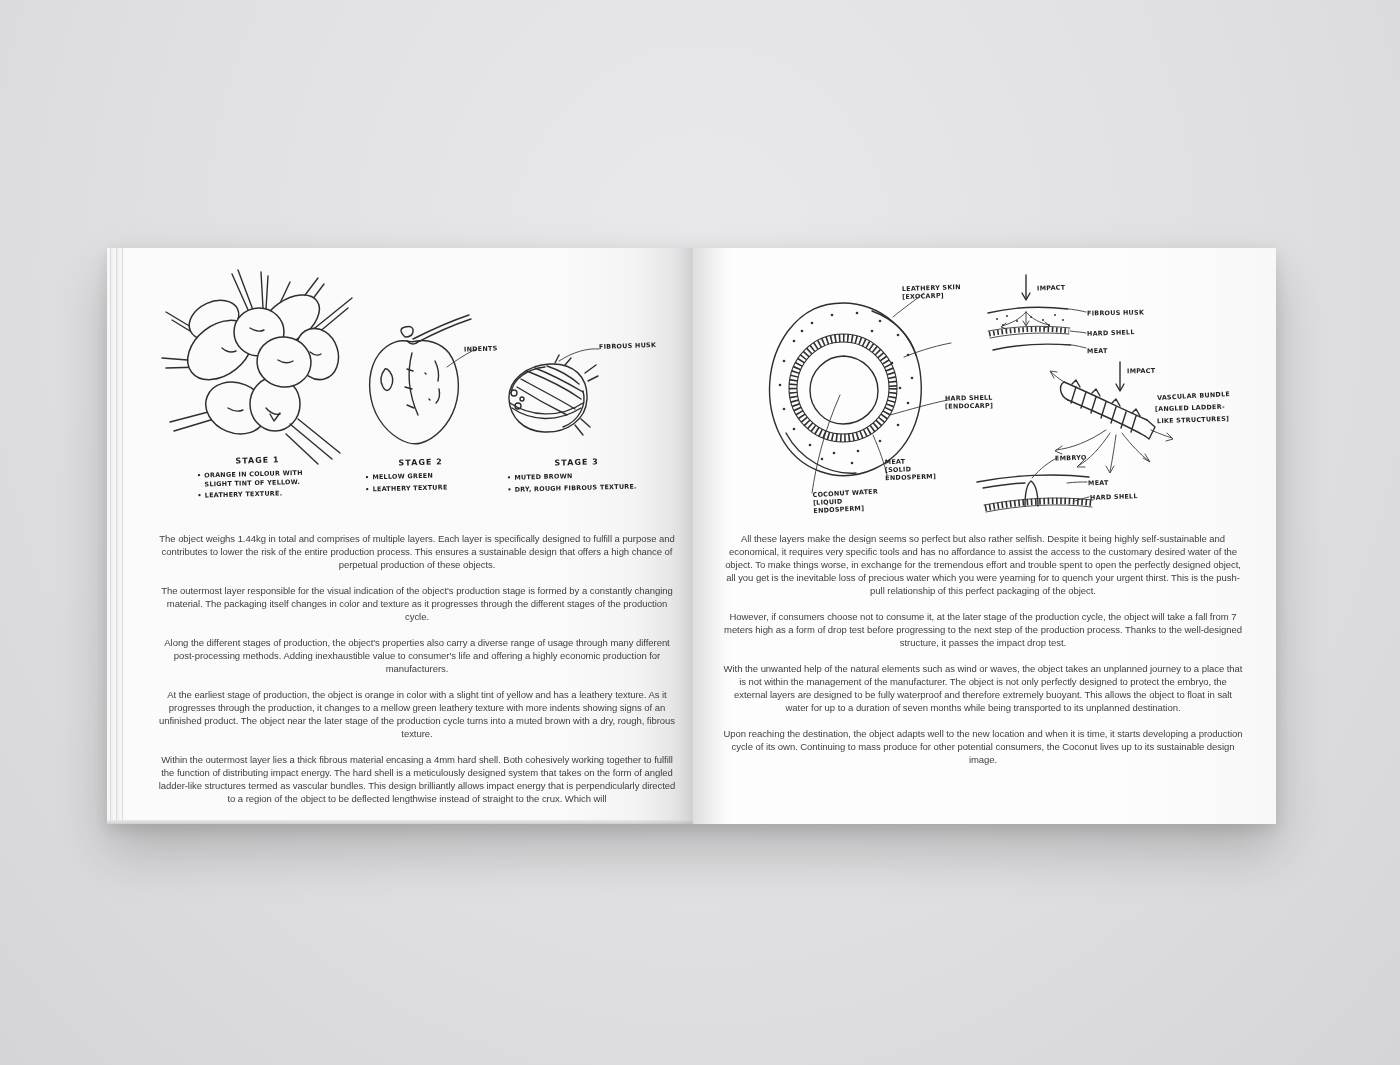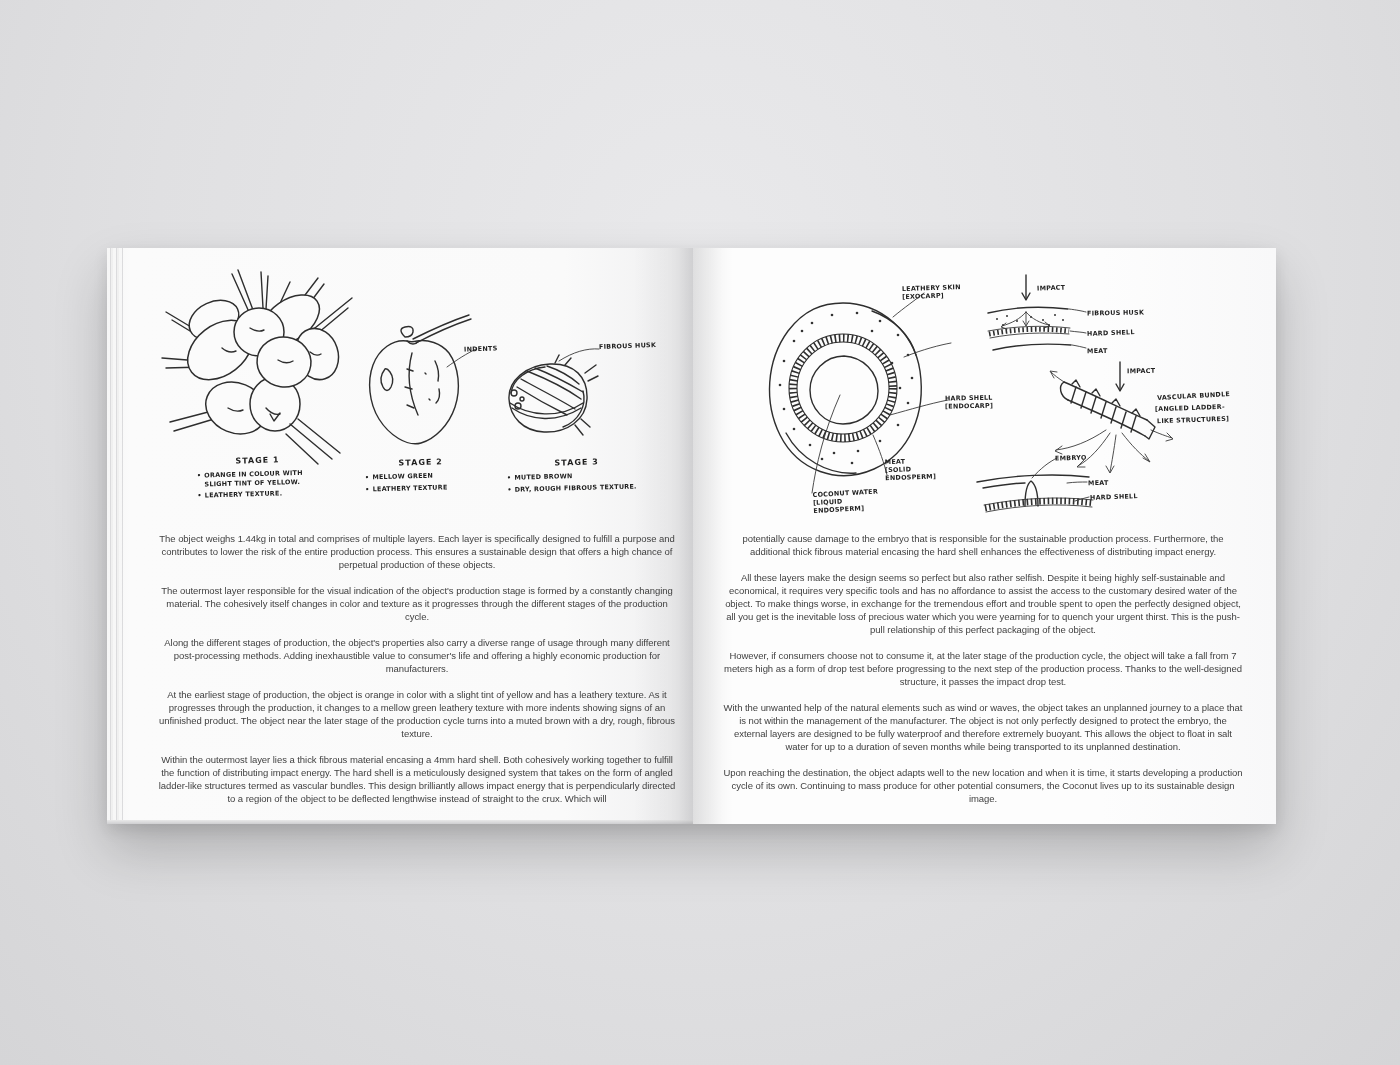--- a/index.html
+++ b/index.html
@@ -203,21 +203,21 @@
       <span>Muted brown</span>
     </div>
     <div class="bullet">
       <span class="dot">•</span>
       <span>Dry, rough fibrous texture.</span>
     </div>
   </div>
 
   <div class="textcol" style="left:50px;top:284px;">
     <p>The object weighs 1.44kg in total and comprises of multiple layers. Each layer is specifically designed to fulfill a purpose and contributes to lower the risk of the entire production process. This ensures a sustainable design that offers a high chance of perpetual production of these objects.</p>
-    <p>The outermost layer responsible for the visual indication of the object's production stage is formed by a constantly changing material. The cohesively itself changes in color and texture as it progresses through the different stages of the production cycle.</p>
+    <p>The outermost layer responsible for the visual indication of the object's production stage is formed by a constantly changing material. The packaging itself changes in color and texture as it progresses through the different stages of the production cycle.</p>
     <p>Along the different stages of production, the object's properties also carry a diverse range of usage through many different post-processing methods. Adding inexhaustible value to consumer's life and offering a highly economic production for manufacturers.</p>
     <p>At the earliest stage of production, the object is orange in color with a slight tint of yellow and has a leathery texture. As it progresses through the production, it changes to a mellow green leathery texture with more indents showing signs of an unfinished product. The object near the later stage of the production cycle turns into a muted brown with a dry, rough, fibrous texture.</p>
     <p>Within the outermost layer lies a thick fibrous material encasing a 4mm hard shell. Both cohesively working together to fulfill the function of distributing impact energy. The hard shell is a meticulously designed system that takes on the form of angled ladder-like structures termed as vascular bundles. This design brilliantly allows impact energy that is perpendicularly directed to a region of the object to be deflected lengthwise instead of straight to the crux. Which will</p>
   </div>
 
   <svg style="left:645px;top:25px;" width="200" height="250" viewBox="0 0 200 250">
     <g class="ink">
       <path d="M91,30 C128,30 162,58 168,98 C174,140 158,180 122,196 C86,212 46,198 28,162 C12,130 14,88 36,58 C52,37 70,30 91,30 Z"></path>
       <path d="M34,160 C48,186 76,202 104,200"></path>
       <path d="M120,38 C142,46 158,62 164,82"></path>
@@ -384,20 +384,19 @@
       <path d="M94,31 C102,30 108,30 114,30"></path>
       <path d="M102,49 C108,47 112,46 116,45"></path>
     </g>
   </svg>
 
   <div class="hand r-2" style="left:948px;top:206px;">Embryo</div>
   <div class="hand r-1" style="left:981px;top:231px;">Meat</div>
   <div class="hand r-2" style="left:983px;top:245px;">Hard shell</div>
 
   <div class="textcol" style="left:616px;top:284px;">
-    <p>potentially cause damage to the embryo that is responsible for the sustainable production process. Furthermore, the additional thick fibrous material encasing the hard shell enhances the effectiveness of distributing impact energy.</p>
     <p>All these layers make the design seems so perfect but also rather selfish. Despite it being highly self-sustainable and economical, it requires very specific tools and has no affordance to assist the access to the customary desired water of the object. To make things worse, in exchange for the tremendous effort and trouble spent to open the perfectly designed object, all you get is the inevitable loss of precious water which you were yearning for to quench your urgent thirst. This is the push-pull relationship of this perfect packaging of the object.</p>
     <p>However, if consumers choose not to consume it, at the later stage of the production cycle, the object will take a fall from 7 meters high as a form of drop test before progressing to the next step of the production process. Thanks to the well-designed structure, it passes the impact drop test.</p>
     <p>With the unwanted help of the natural elements such as wind or waves, the object takes an unplanned journey to a place that is not within the management of the manufacturer. The object is not only perfectly designed to protect the embryo, the external layers are designed to be fully waterproof and therefore extremely buoyant. This allows the object to float in salt water for up to a duration of seven months while being transported to its unplanned destination.</p>
     <p>Upon reaching the destination, the object adapts well to the new location and when it is time, it starts developing a production cycle of its own. Continuing to mass produce for other potential consumers, the Coconut lives up to its sustainable design image.</p>
   </div>
 
 </div>
 
 </body></html>

